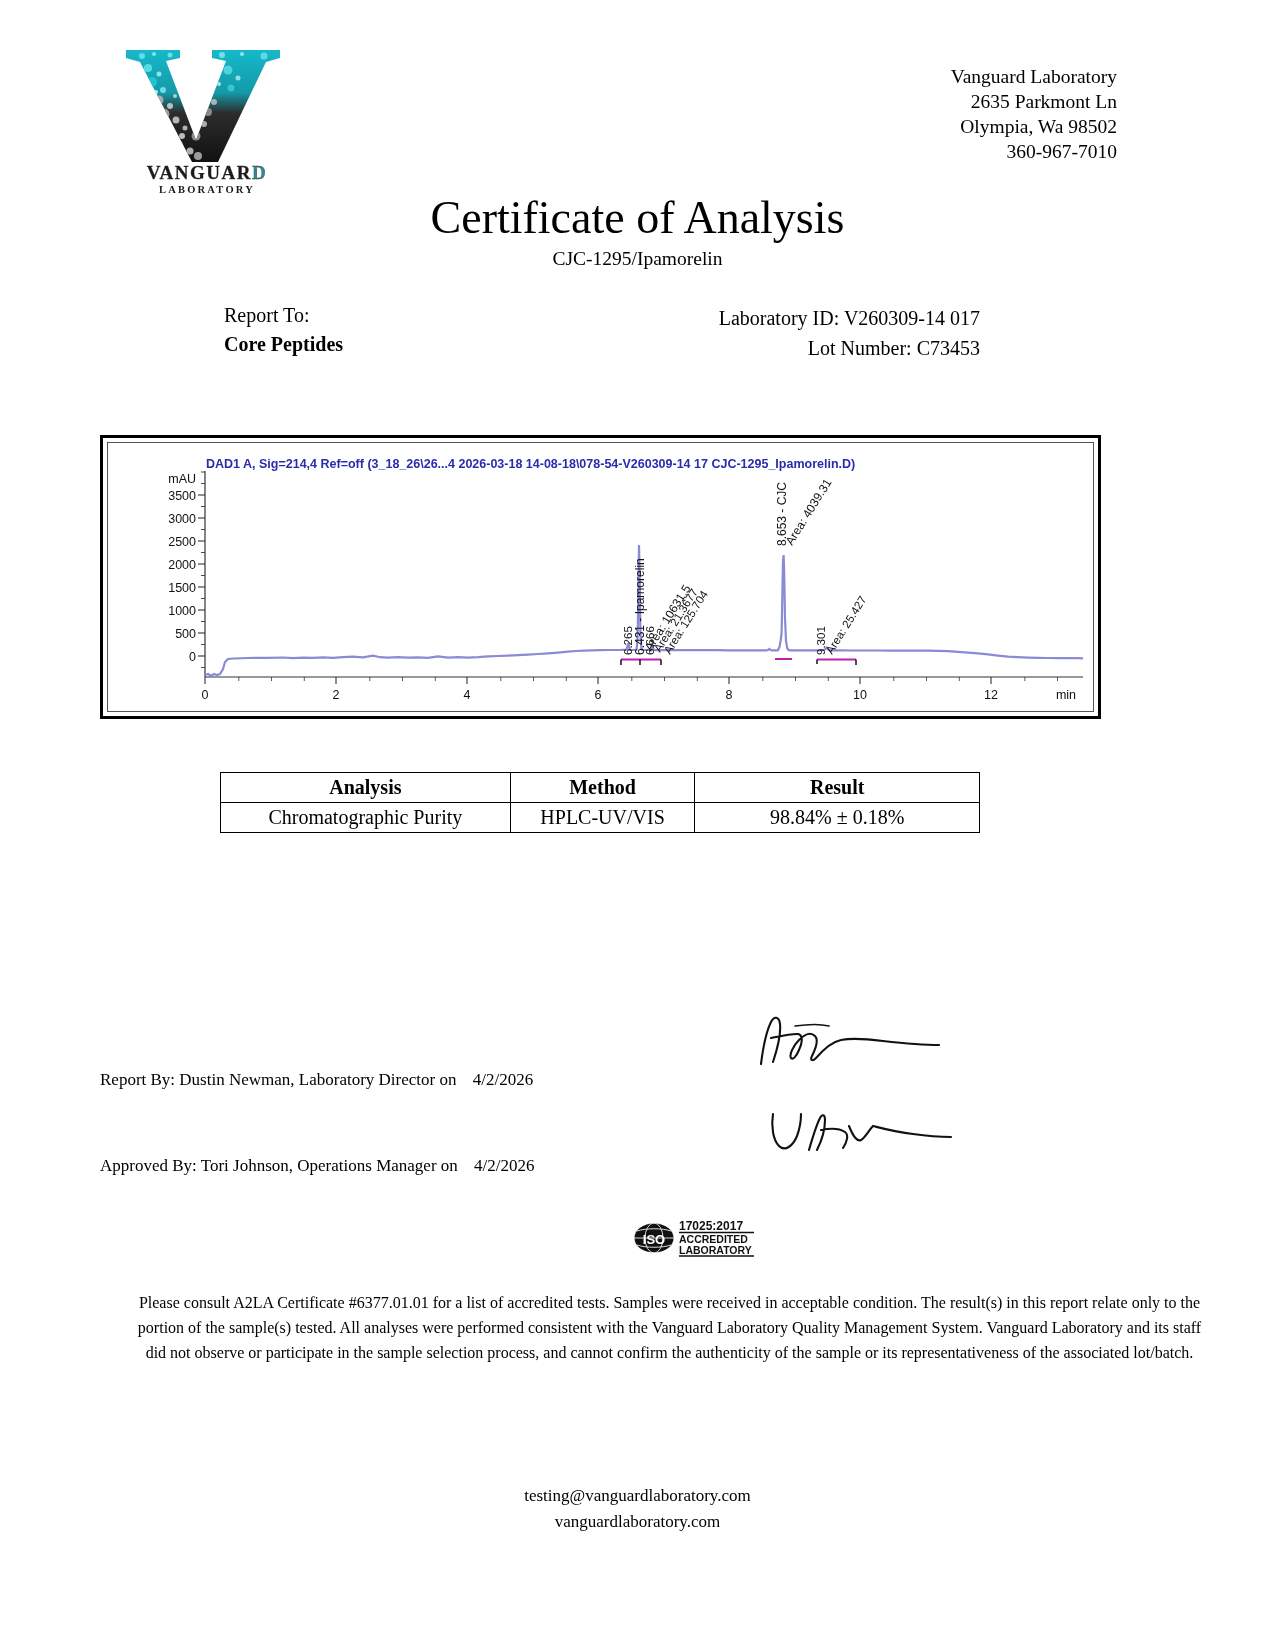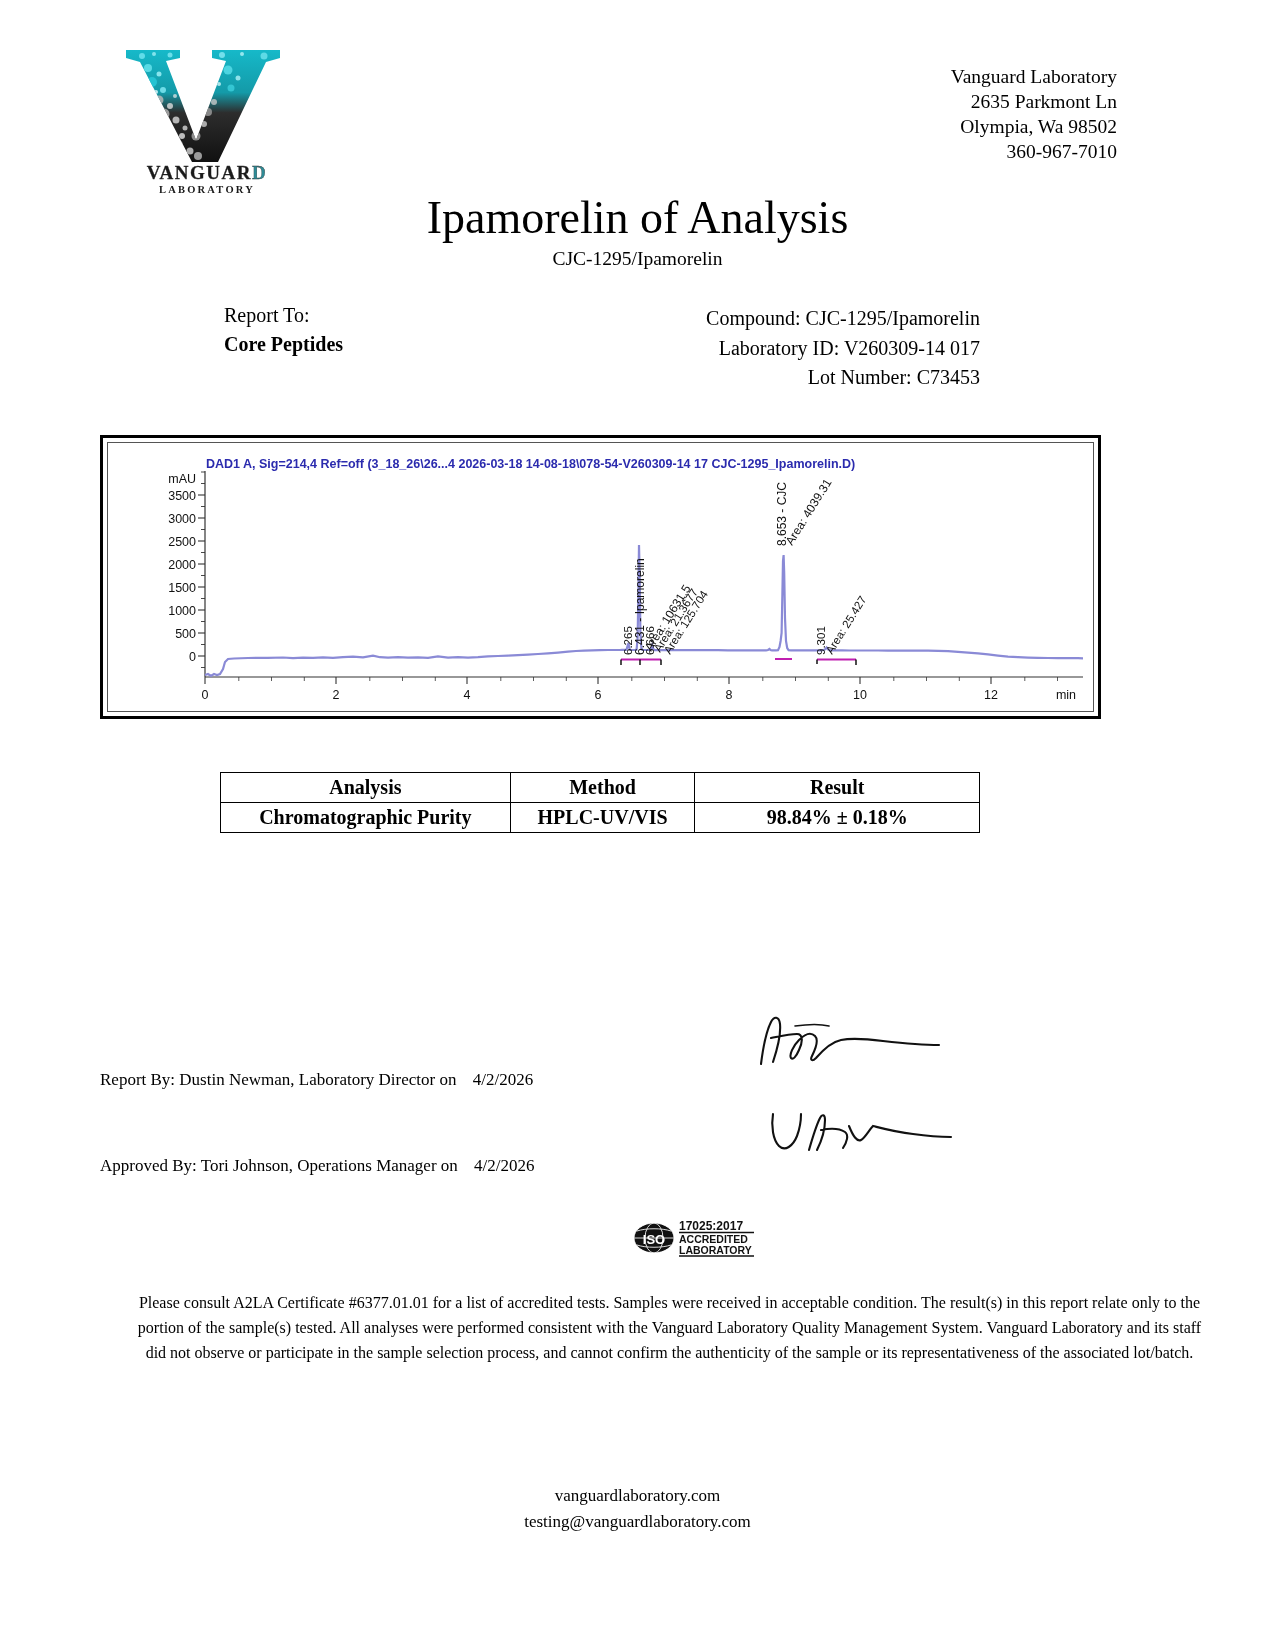--- a/index.html
+++ b/index.html
@@ -110,21 +110,21 @@
   .results-table {
     position:absolute; left:220px; top:772px;
     width:760px;
     border-collapse:collapse;
     font-size:20px;
   }
   .results-table th, .results-table td {
     border:1.5px solid #000;
     text-align:center;
     padding:3px 4px;
-    font-weight:bold;
+    font-weight:normal;
   }
   .results-table th { font-weight:bold; }
   .results-table col.c1 { width:290px; }
   .results-table col.c2 { width:185px; }
   .results-table col.c3 { width:285px; }
 
   
   .sig-block { position:absolute; left:0; top:1010px; width:1275px; }
   .sig-row { position:relative; height:88px; }
   .sig-img { position:absolute; }
@@ -218,28 +218,27 @@
     <div class="logo-sub">LABORATORY</div>
   </div>
 
   <div class="lab-address">
     <div>Vanguard Laboratory</div>
     <div>2635 Parkmont Ln</div>
     <div>Olympia, Wa 98502</div>
     <div>360-967-7010</div>
   </div>
 
-  <div class="title">Ipamorelin of Analysis</div>
+  <div class="title">Certificate of Analysis</div>
   <div class="subtitle">CJC-1295/Ipamorelin</div>
 
   <div class="report-to-label">Report To:</div>
   <div class="report-to-value">Core Peptides</div>
 
   <div class="meta-right">
-    <div class="row"><span class="lbl">Compound:</span> <span class="val">CJC-1295/Ipamorelin</span></div>
     <div class="row"><span class="lbl">Laboratory ID:</span> <span class="val">V260309-14   017</span></div>
     <div class="row"><span class="lbl">Lot Number:</span> <span class="val">C73453</span></div>
   </div>
 
   <div class="chrom-frame">
     <div class="chrom-inner">
       <div class="chrom-title">DAD1 A, Sig=214,4 Ref=off (3_18_26\26...4 2026-03-18 14-08-18\078-54-V260309-14 17 CJC-1295_Ipamorelin.D)</div>
       <div class="plot-area">
         <svg width="991" height="274" viewBox="0 0 991 274" xmlns="http://www.w3.org/2000/svg">
 
@@ -478,17 +477,17 @@
         <text x="47" y="27" font-size="10.5" font-weight="bold">ACCREDITED</text>
         <text x="47" y="38" font-size="10.5" font-weight="bold">LABORATORY</text>
         <line x1="47" y1="40" x2="122" y2="40" stroke="#111" stroke-width="1.3"></line>
       </g>
     </svg>
   </div>
 
   <div class="disclaimer">Please consult A2LA Certificate #6377.01.01 for a list of accredited tests. Samples were received in acceptable condition. The result(s) in this report relate only to the portion of the sample(s) tested. All analyses were performed consistent with the Vanguard Laboratory Quality Management System. Vanguard Laboratory and its staff did not observe or participate in the sample selection process, and cannot confirm the authenticity of the sample or its representativeness of the associated lot/batch.</div>
 
   <div class="footer">
+    <div>testing@vanguardlaboratory.com</div>
     <div>vanguardlaboratory.com</div>
-    <div>testing@vanguardlaboratory.com</div>
   </div>
 
 </div>
 
 </body></html>

